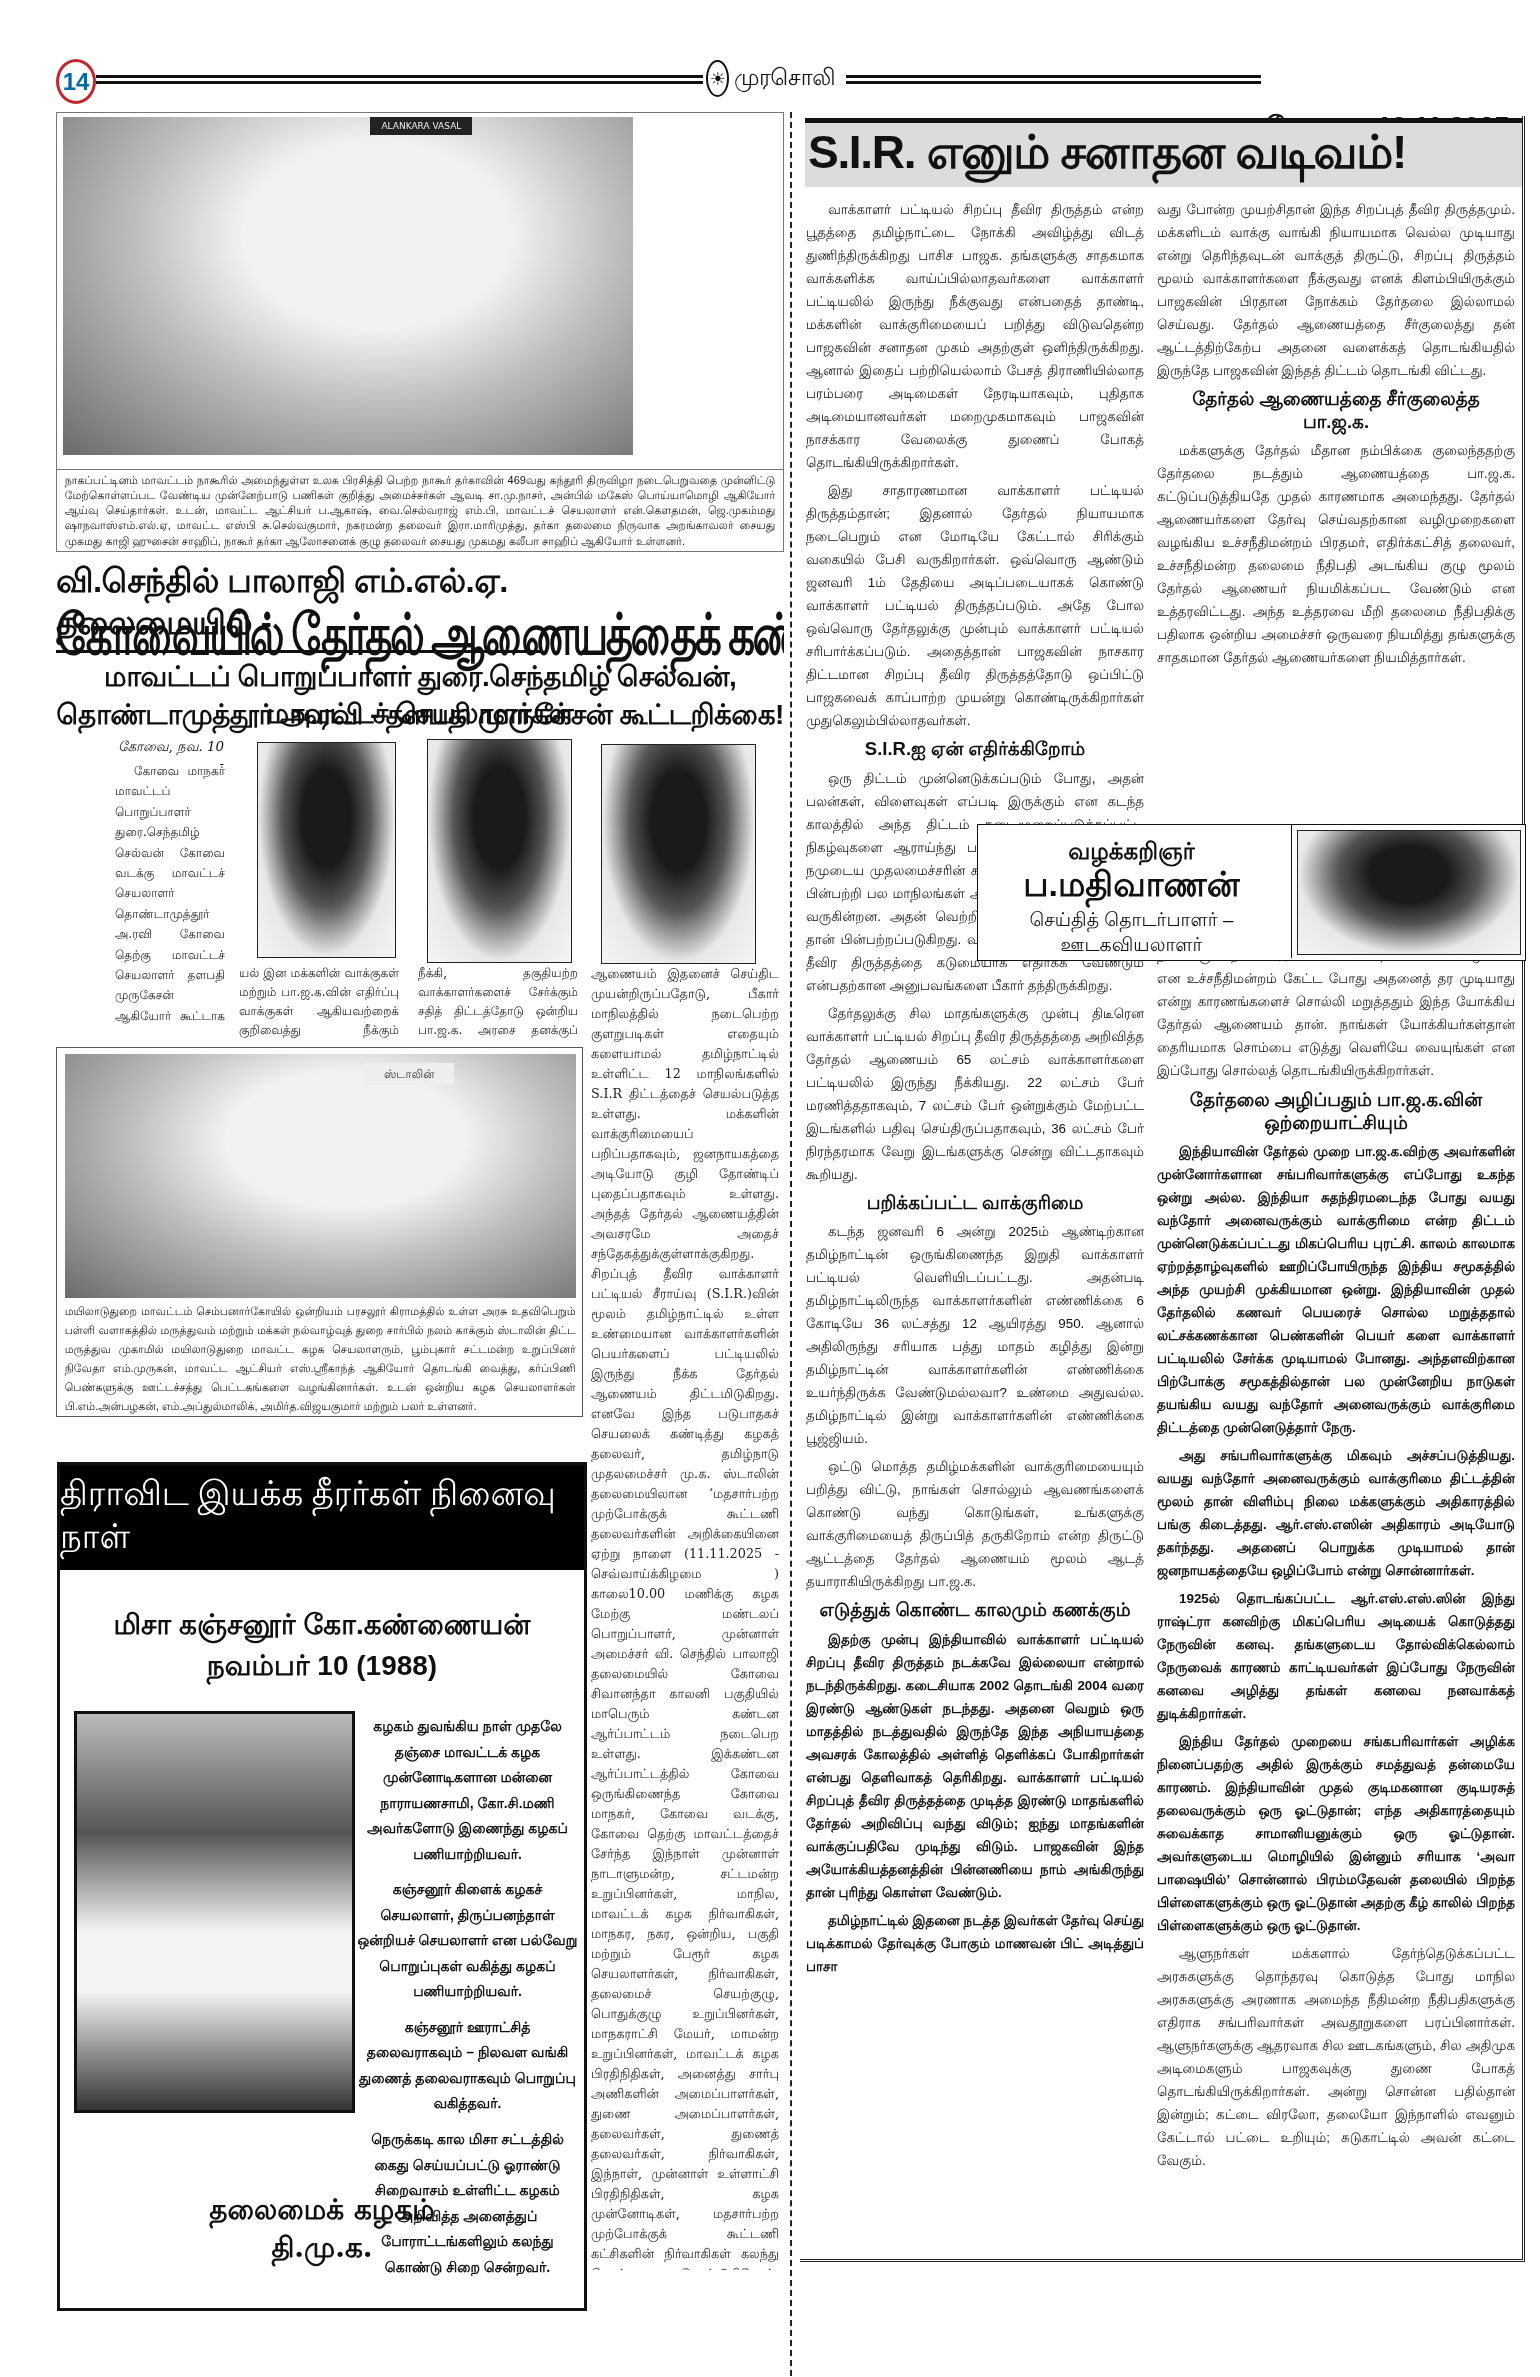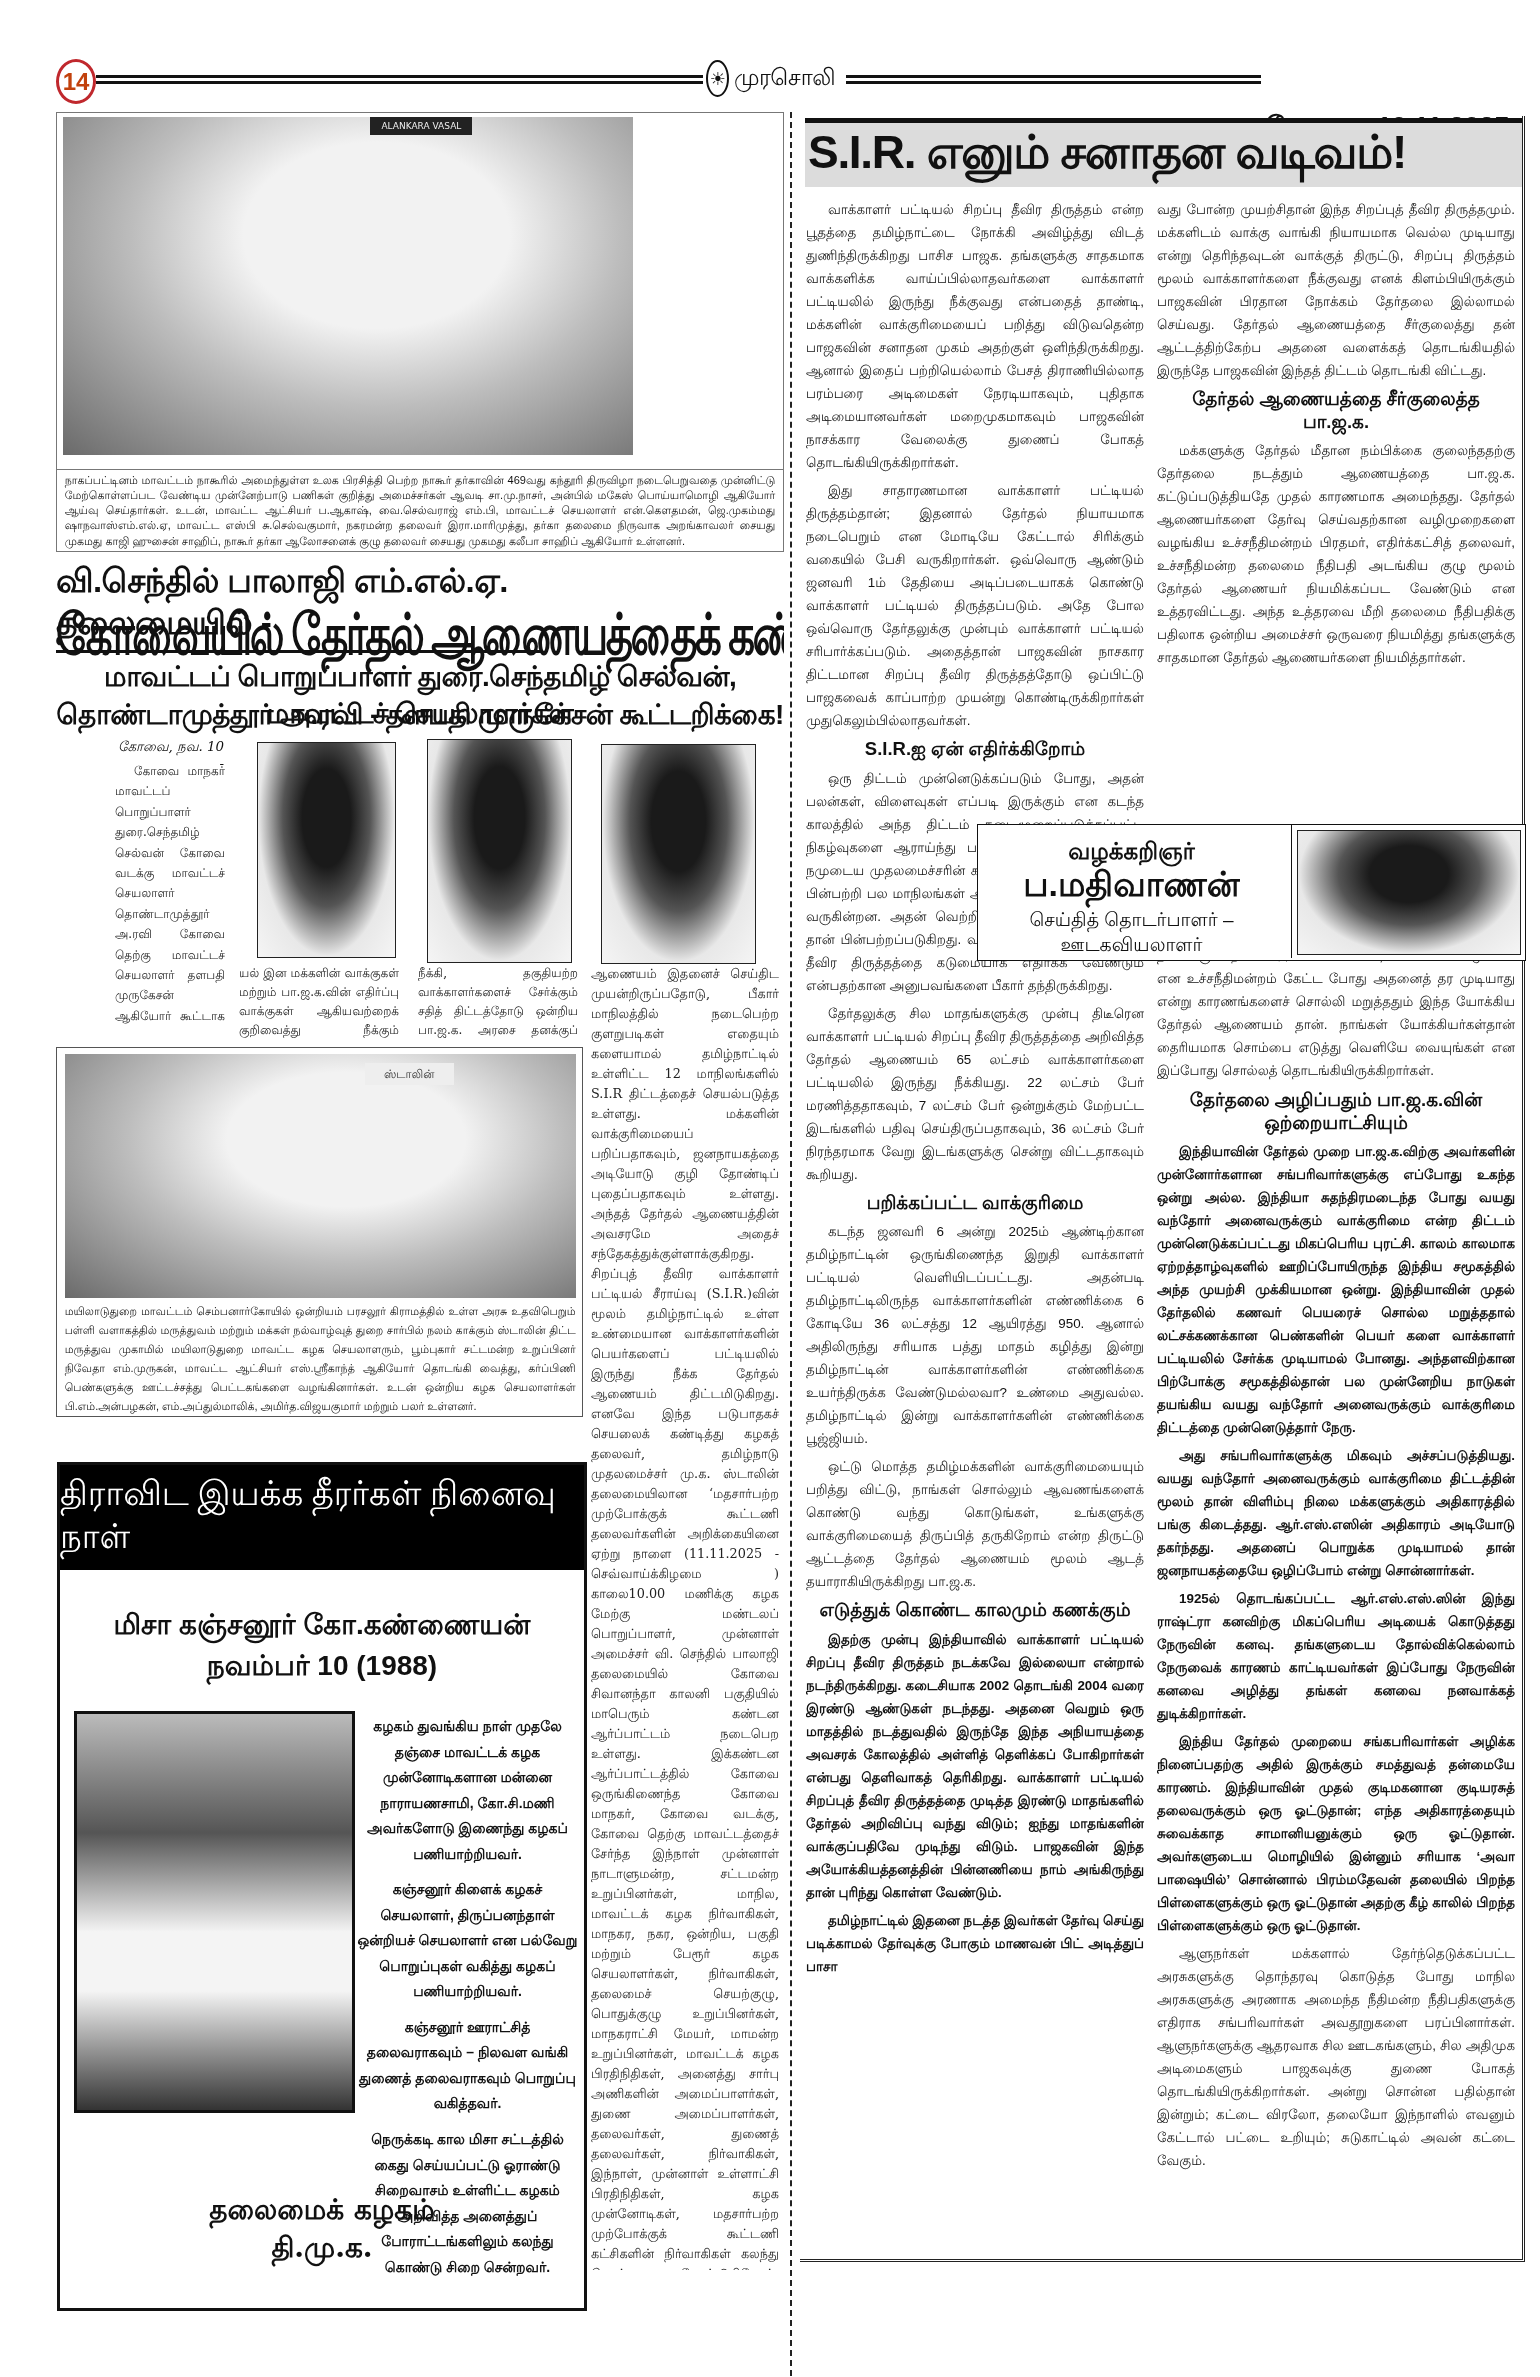--- a/index.html
+++ b/index.html
@@ -1,19 +1,19 @@
 <!DOCTYPE html>
 <html style="font-size:10.2px"><head>
 <meta charset="utf-8">
 <style>
   html,body{margin:0;padding:0;background:#fff;}
   body{width:1541px;height:2377px;position:relative;overflow:hidden;font-family:"DejaVu Sans",sans-serif;color:#111;}
   .abs{position:absolute;box-sizing:border-box;}
   
-  .pageno{left:56px;top:59px;width:40px;height:45px;border:3.8px solid #c0282d;border-radius:50%;background:#fff;display:flex;align-items:center;justify-content:center;font-family:"Liberation Sans",sans-serif;font-weight:bold;font-size:24px;color:#c2410c;z-index:2;}
+  .pageno{left:56px;top:59px;width:40px;height:45px;border:3.8px solid #c0282d;border-radius:50%;background:#fff;display:flex;align-items:center;justify-content:center;font-family:"Liberation Sans",sans-serif;font-weight:bold;font-size:24px;color:#0369a1;z-index:2;}
   .rule{height:9px;border-top:3.2px solid #111;border-bottom:3.2px solid #111;top:75px;}
   .logo{left:706px;top:60px;width:23px;height:37px;border:2.6px solid #111;border-radius:50%;display:flex;align-items:center;justify-content:center;font-size:18px;}
   .brand{left:734px;top:64px;font-family:"Liberation Sans",sans-serif;font-size:23px;letter-spacing:-0.6px;}
   .dateline{right:32px;top:63px;font-family:"Liberation Sans",sans-serif;font-size:28px;font-weight:bold;letter-spacing:-0.6px;margin-top:48px;}
   .vsep{left:790px;top:112px;width:0;height:2264px;border-left:2.6px dashed #222;}
   
   .photo{background:repeating-linear-gradient(135deg,#8a8a8a 0 9px,#b9b9b9 9px 18px);border:1.9px solid #222;overflow:hidden;}
   .photo.light{background:radial-gradient(ellipse at 55% 35%,#f2f2f2 0 30%,#bdbdbd 55%,#6a6a6a 100%);}
   .photo.dark{background:radial-gradient(ellipse at 50% 35%,#1a1a1a 0 25%,#555 45%,#e8e8e8 70%,#f5f5f5 100%);}
   .caption{font-family:"Liberation Sans",sans-serif;font-size:13.4px;line-height:25.5px;text-align:justify;}

